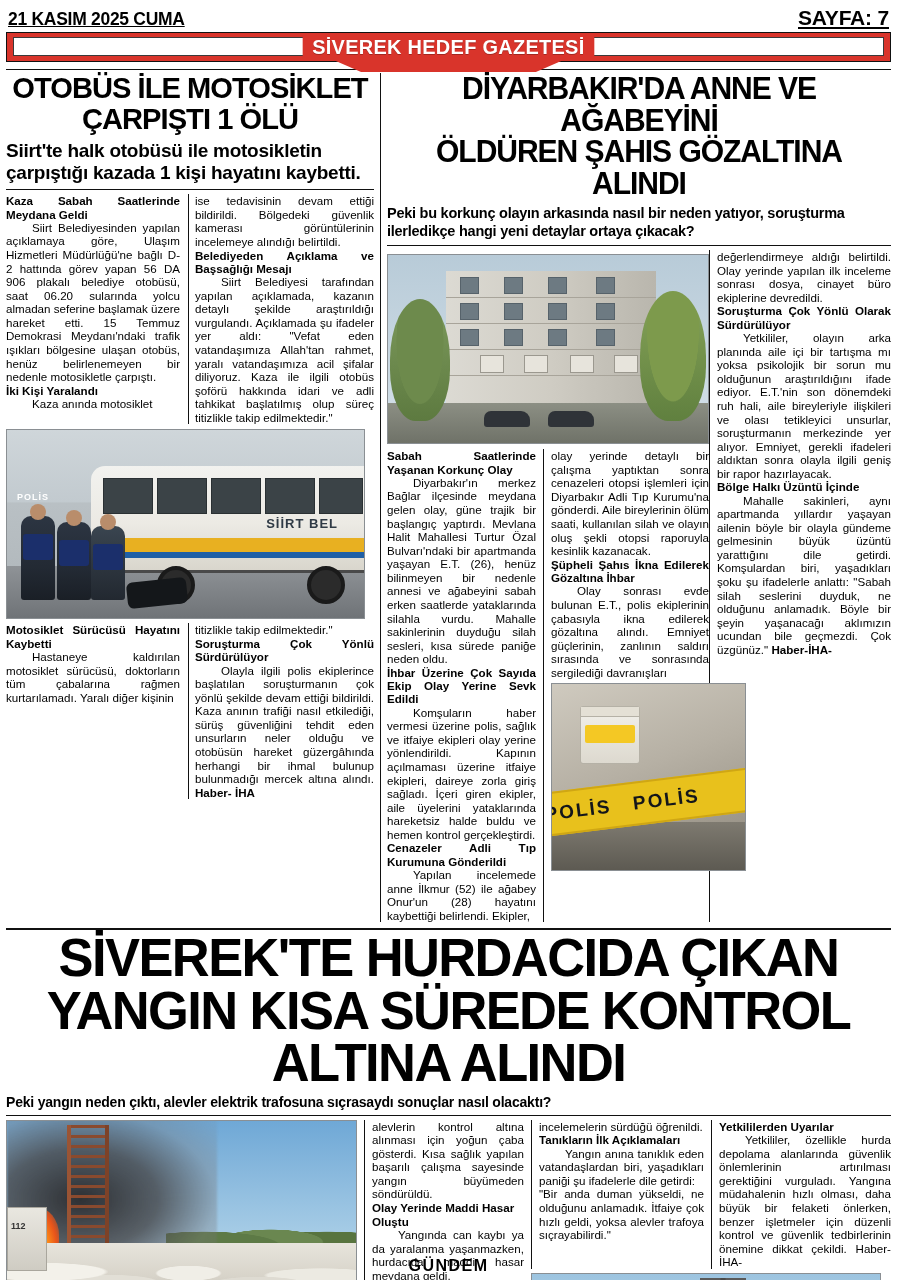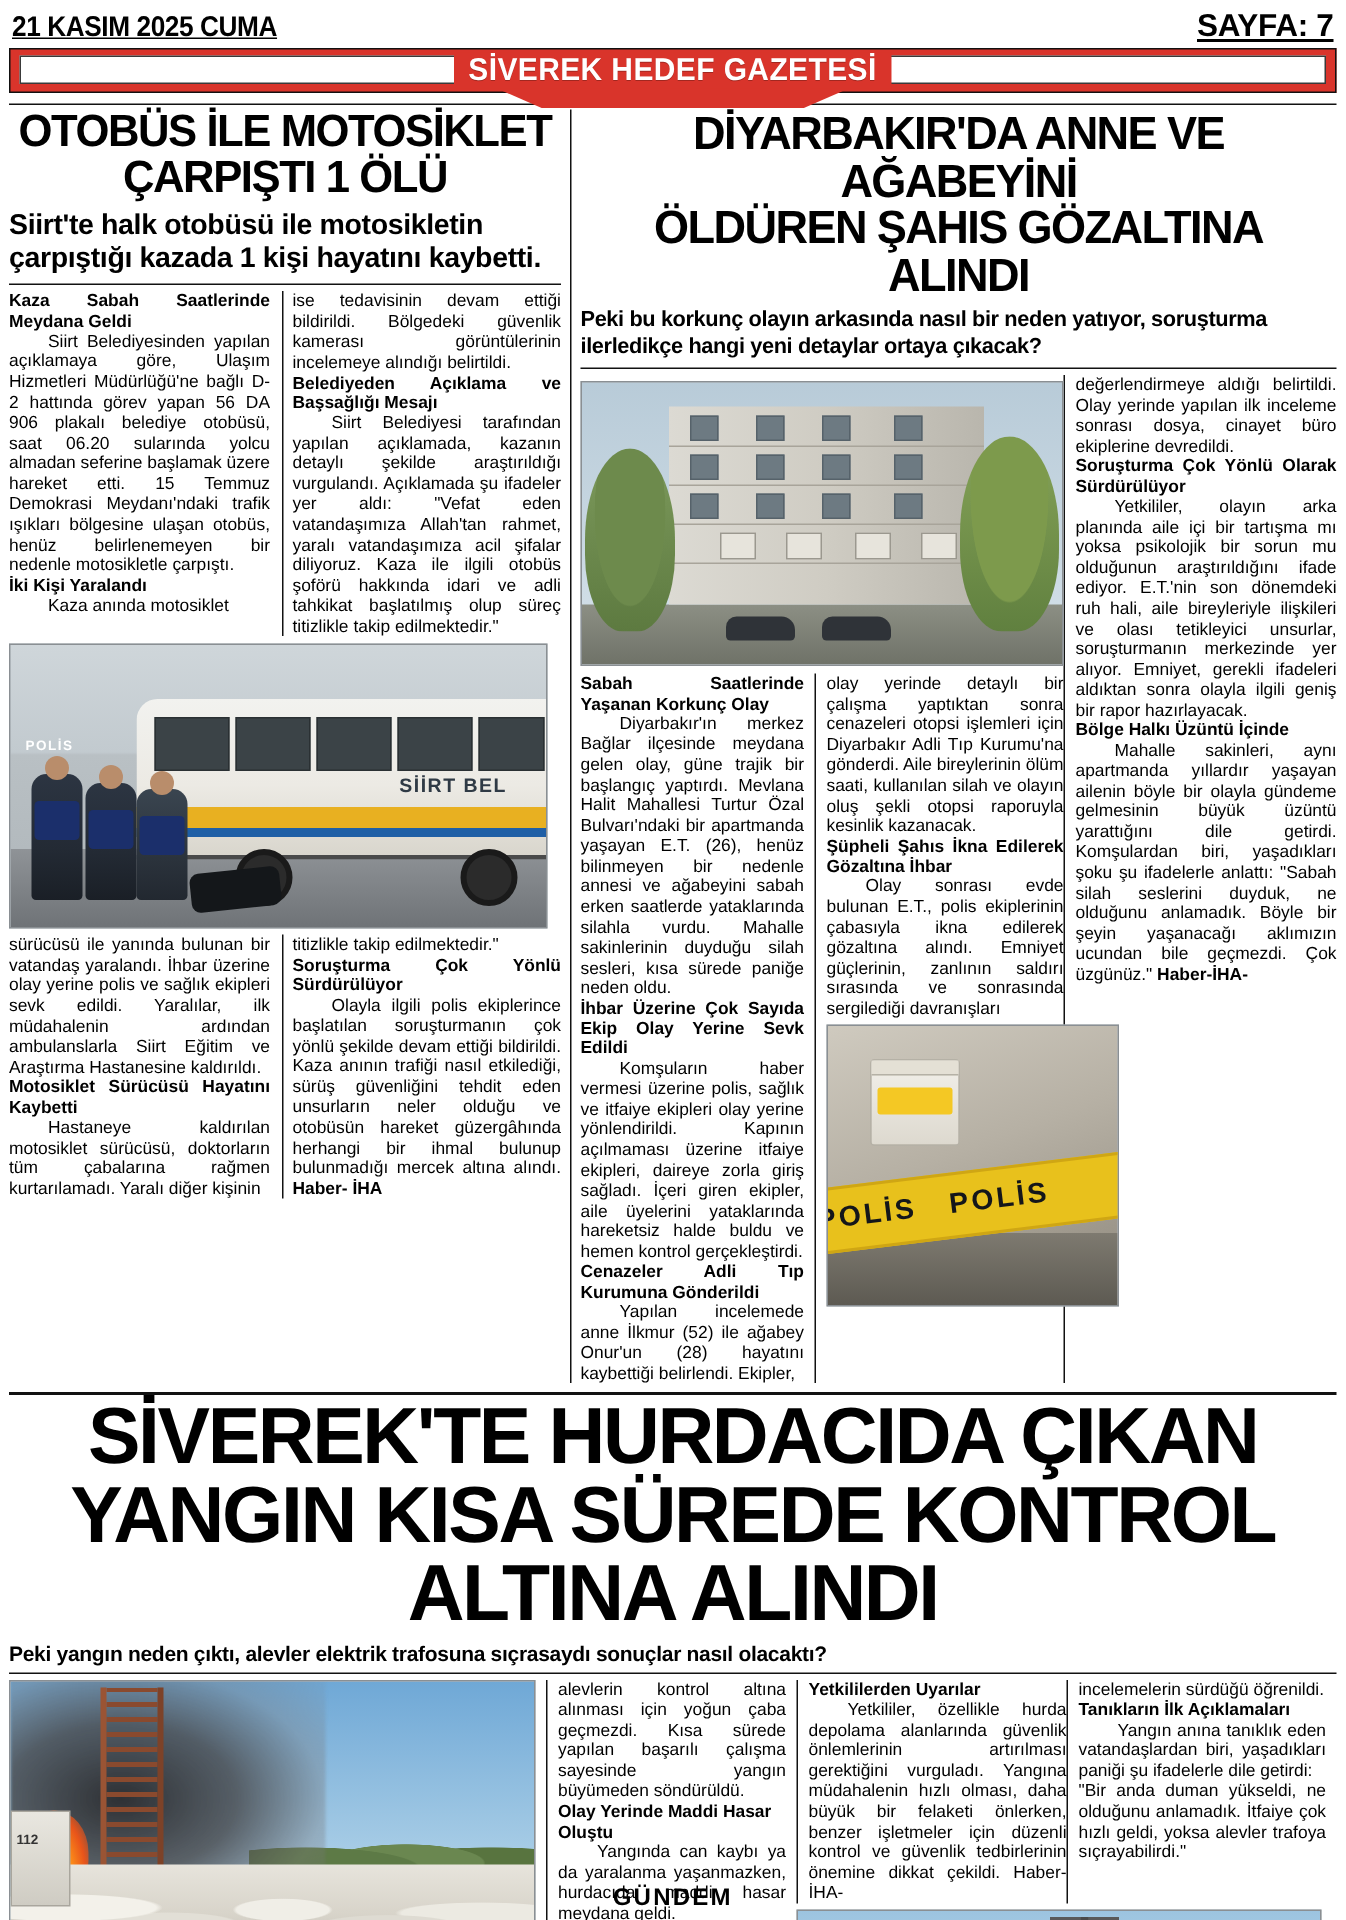--- a/index.html
+++ b/index.html
@@ -465,21 +465,20 @@
         </div>
         <div class="officer c">
           <div class="head"></div>
           <div class="vest"></div>
         </div>
         <div class="polis-tag">POLİS</div>
       </div>
 
       <div class="cols2">
         <div class="bcol c2a">
-          <p class="noind">sürücüsü ile yanında bulunan bir vatandaş yaralandı. İhbar üzerine olay yerine polis ve sağlık ekipleri sevk edildi. Yaralılar, ilk müdahalenin ardından ambulanslarla Siirt Eğitim ve Araştırma Hastanesine kaldırıldı.</p>
           <span class="sub">Motosiklet Sürücüsü Hayatını Kaybetti</span>
           <p>Hastaneye kaldırılan motosiklet sürücüsü, doktorların tüm çabalarına rağmen kurtarılamadı. Yaralı diğer kişinin</p>
         </div>
         <div class="bcol c2b">
           <p class="noind">titizlikle takip edilmektedir."</p>
           <span class="sub">Soruşturma Çok Yönlü Sürdürülüyor</span>
           <p><span>Olayla ilgili polis ekiplerince başlatılan soruşturmanın çok yönlü şekilde devam ettiği bildirildi. Kaza anının trafiği nasıl etkilediği, sürüş güvenliğini tehdit eden unsurların neler olduğu ve otobüsün hareket güzergâhında herhangi bir ihmal bulunup bulunmadığı mercek altına alındı.</span> <span class="src">Haber- İHA</span></p>
         </div>
       </div>
     </div>
@@ -590,38 +589,38 @@
           <div class="fire-flame"></div>
           <div class="fire-debris"></div>
 
           <div class="truck-box"></div>
           <div class="truck-num">112</div>
         </div>
 
       </div>
 
       <div class="bcol4 p3">
-        <p class="noind">alevlerin kontrol altına alınması için yoğun çaba geçmezdi. Kısa sürede yapılan başarılı çalışma sayesinde yangın büyümeden söndürüldü.</p>
+        <p class="noind">alevlerin kontrol altına alınması için yoğun çaba gösterdi. Kısa sağlık yapılan başarılı çalışma sayesinde yangın büyümeden söndürüldü.</p>
         <span class="sub">Olay Yerinde Maddi Hasar Oluştu</span>
         <p>Yangında can kaybı ya da yaralanma yaşanmazken, hurdacıda maddi hasar meydana geldi.</p>
 
       </div>
 
       <div style="flex:1 1 auto;">
         <div style="display:flex;">
-          <div class="bcol4 p5">
-            <span class="sub">Yetkililerden Uyarılar</span>
-            <p><span>Yetkililer, özellikle hurda depolama alanlarında güvenlik önlemlerinin artırılması gerektiğini vurguladı. Yangına müdahalenin hızlı olması, daha büyük bir felaketi önlerken, benzer işletmeler için düzenli kontrol ve güvenlik tedbirlerinin önemine dikkat çekildi.</span> <span class="src">Haber-İHA-</span></p>
-          </div>
           <div class="bcol4 p4">
             <p class="noind">incelemelerin sürdüğü öğrenildi.</p>
             <span class="sub">Tanıkların İlk Açıklamaları</span>
             <p>Yangın anına tanıklık eden vatandaşlardan biri, yaşadıkları paniği şu ifadelerle dile getirdi:</p>
             <p class="noind">"Bir anda duman yükseldi, ne olduğunu anlamadık. İtfaiye çok hızlı geldi, yoksa alevler trafoya sıçrayabilirdi."</p>
           </div>
+          <div class="bcol4 p5">
+            <span class="sub">Yetkililerden Uyarılar</span>
+            <p><span>Yetkililer, özellikle hurda depolama alanlarında güvenlik önlemlerinin artırılması gerektiğini vurguladı. Yangına müdahalenin hızlı olması, daha büyük bir felaketi önlerken, benzer işletmeler için düzenli kontrol ve güvenlik tedbirlerinin önemine dikkat çekildi.</span> <span class="src">Haber-İHA-</span></p>
+          </div>
         </div>
 
         <div class="photo junk-photo">
           <div class="junk-sky"></div>
 
           <div class="junk-pylon"></div>
 
         </div>
       </div>
 

